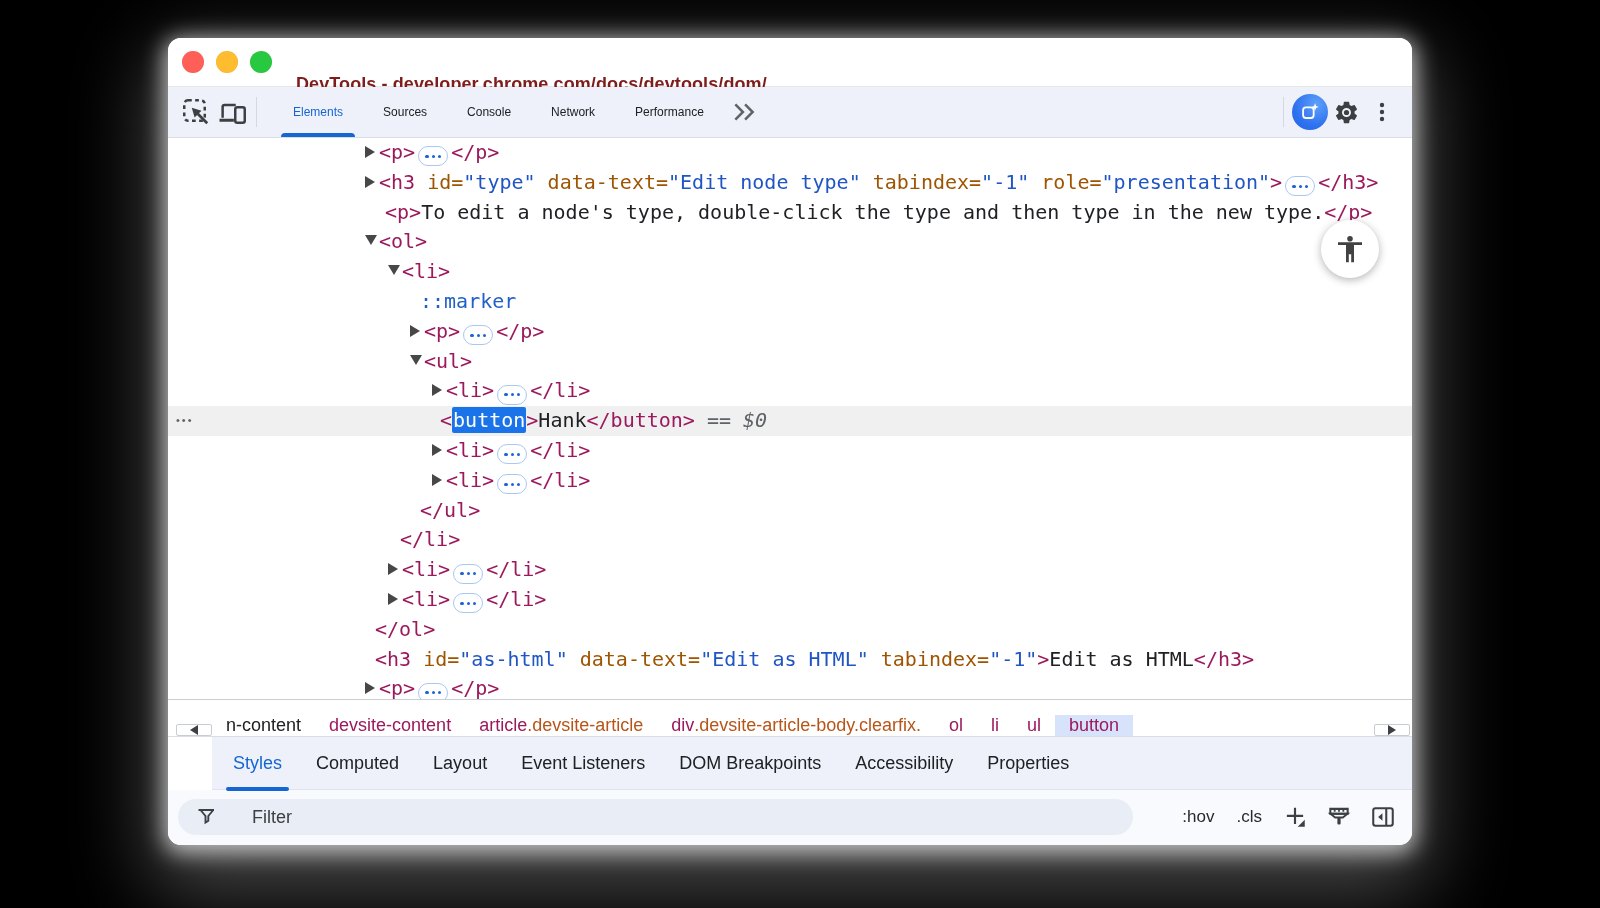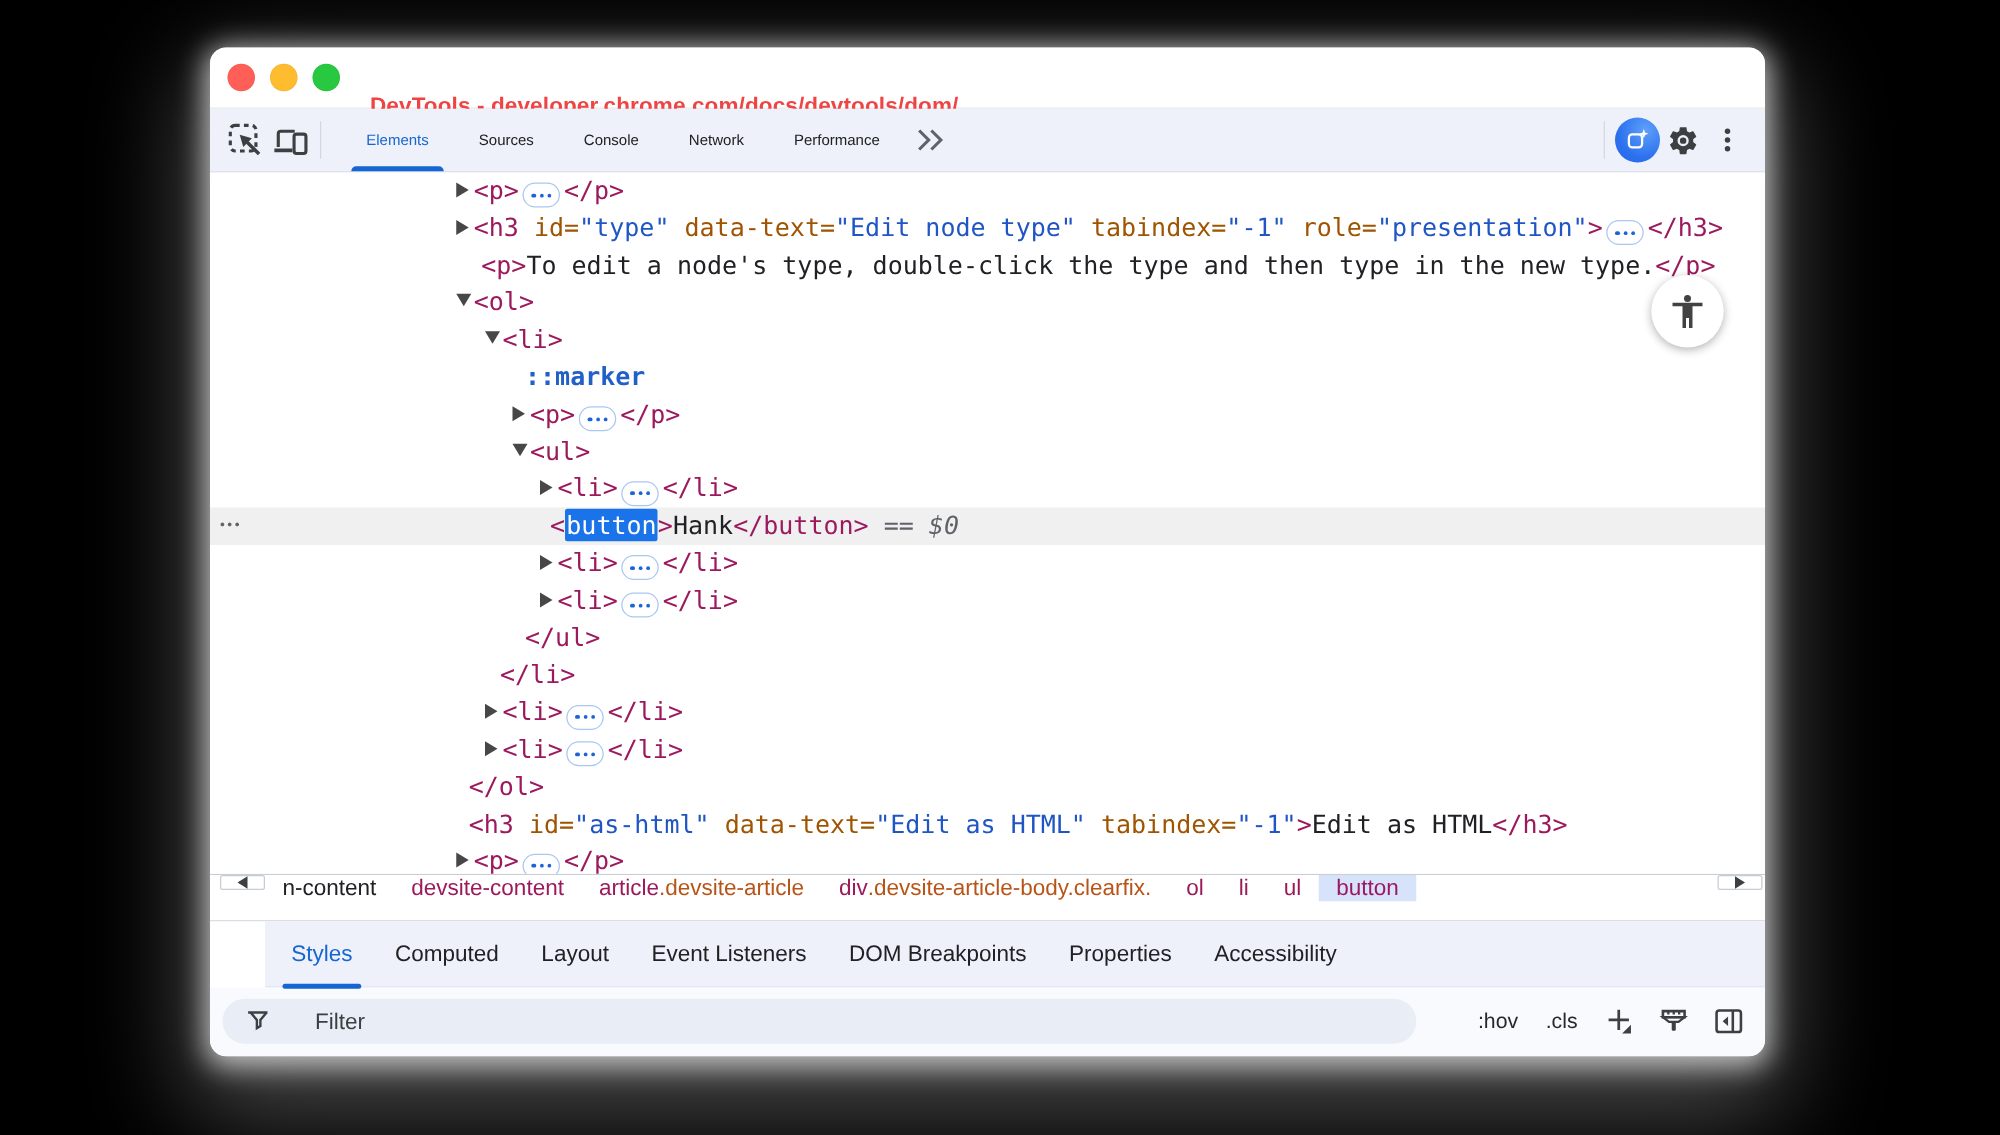--- a/index.html
+++ b/index.html
@@ -7,21 +7,21 @@
          font-family:"Liberation Sans",sans-serif;}
   .window{position:absolute;left:168px;top:38px;width:1244px;height:807px;background:#fff;
           border-radius:13px;overflow:hidden;display:flex;flex-direction:column;
           box-shadow:0 4px 22px 4px rgba(205,205,205,.9), 0 30px 80px 18px rgba(120,120,120,.6);}
   
   .titlebar{height:48px;flex:0 0 auto;background:#fff;display:flex;align-items:center;
             padding-left:14px;border-bottom:1px solid #e7e7e7;}
   .lights{display:flex;gap:12px;align-items:center;}
   .light{width:22px;height:22px;border-radius:50%;box-shadow:inset 0 0 1px rgba(0,0,0,.15);}
   .light.red{background:#ff5f57;} .light.yellow{background:#febc2e;} .light.green{background:#28c840;}
-  .win-title{margin-left:24px;font-size:18px;font-weight:700;color:#ef4444;letter-spacing:.1px;margin-top:44px;}
+  .win-title{margin-left:24px;font-size:18px;font-weight:700;color:#7f1d1d;letter-spacing:.1px;margin-top:44px;}
   
   .toolbar{height:50px;flex:0 0 auto;background:#eef1f9;display:flex;align-items:center;
            padding:0 12px 0 10px;border-bottom:1px solid #d9dde6;}
   .tb-icon{width:36px;height:36px;display:flex;align-items:center;justify-content:center;flex:0 0 auto;}
   .tb-divider{width:1px;height:30px;background:#d3d8e3;margin:0 8px 0 6px;flex:0 0 auto;}
   .main-tabs{display:flex;height:50px;margin-left:8px;}
   .tab{position:relative;height:50px;line-height:50px;padding:0 20px;font-size:12px;color:#202124;cursor:default;}
   .tab.active{color:#1566d2;}
   .tab .underline{position:absolute;left:8px;right:8px;bottom:0;height:4px;border-radius:4px 4px 0 0;background:#1566d2;}
   .chevron-more{margin-left:2px;}
@@ -33,32 +33,32 @@
   .tree{position:relative;flex:0 0 auto;height:561px;background:#fff;overflow:hidden;
         font-family:"DejaVu Sans Mono",monospace;font-size:20px;color:#202124;}
   .tree-row{height:29.8px;line-height:29.8px;white-space:pre;position:relative;}
   .tree-row.sel{background:#f0f0f1;}
   .row-dots{position:absolute;left:8px;top:0;font-size:11px;letter-spacing:2px;color:#5f6368;
             font-family:"Liberation Sans",sans-serif;}
   .arrow{display:inline-block;width:0;height:0;vertical-align:1px;}
   .arrow.right{border-left:10px solid #474747;border-top:6px solid transparent;border-bottom:6px solid transparent;margin-right:4px;}
   .arrow.down{border-top:10px solid #474747;border-left:6px solid transparent;border-right:6px solid transparent;margin-right:2px;vertical-align:3px;}
   .tk-t{color:#9b195c;} .tk-a{color:#9e5400;} .tk-v{color:#1f55c4;} .tk-x{color:#202124;}
-  .tk-m{color:#2160c8;font-weight:bold;} .tk-g{color:#5f6368;} .tk-dol{color:#5f6368;font-style:italic;}
+  .tk-m{color:#2160c8;} .tk-g{color:#5f6368;} .tk-dol{color:#5f6368;font-style:italic;}
   .tk-hl{background:#1a73e8;color:#fff;border-radius:2px;padding:1px 1px;}
   .pill{display:inline-flex;align-items:center;justify-content:center;gap:3px;width:28px;height:18px;
         border:1.5px solid #a9c7f1;border-radius:10px;background:#fff;vertical-align:1px;margin:0 3px;}
   .pill i{width:3.2px;height:3.2px;border-radius:50%;background:#1b63d8;}
   .a11y-float{position:absolute;left:1153px;top:82px;width:58px;height:58px;border-radius:50%;
               background:#fff;box-shadow:0 2px 8px rgba(0,0,0,.3);display:flex;align-items:center;
               justify-content:center;z-index:5;}
   
   
   .crumbs{height:36px;flex:0 0 auto;background:#fff;border-top:1px solid #c9cdd4;border-bottom:1px solid #d9dde6;
-          display:flex;align-items:flex-start;overflow:hidden;}
+          display:flex;align-items:flex-end;overflow:hidden;}
   .crumb-nav{width:34px;flex:0 0 auto;display:flex;align-items:center;justify-content:center;
              background:#fff;border:1px solid #c8ccd4;}
   .crumb-nav.left{margin-left:8px;border-radius:2px;}
   .crumb-nav.right{margin-left:auto;margin-right:2px;border-radius:2px;}
   .tri-left{width:0;height:0;border-right:8px solid #3c4043;border-top:5px solid transparent;border-bottom:5px solid transparent;}
   .tri-right{width:0;height:0;border-left:8px solid #3c4043;border-top:5px solid transparent;border-bottom:5px solid transparent;}
   .crumb{display:flex;align-items:center;padding:0 14px;font-size:18px;white-space:nowrap;}
   .crumb.sel{background:#d7e3fa;}
   .cp-plain{color:#202124;} .cp-tag{color:#9b195c;} .cp-cls{color:#b85417;}
   
@@ -209,22 +209,22 @@
           <span class="tri-right"></span>
         </div>
     </div>
 
     <div class="side-tabs" id="side-tabs">
         <div class="side-tab active"><span>Styles</span><i class="underline"></i></div>
         <div class="side-tab"><span>Computed</span></div>
         <div class="side-tab"><span>Layout</span></div>
         <div class="side-tab"><span>Event Listeners</span></div>
         <div class="side-tab"><span>DOM Breakpoints</span></div>
+        <div class="side-tab"><span>Accessibility</span></div>
         <div class="side-tab"><span>Properties</span></div>
-        <div class="side-tab"><span>Accessibility</span></div>
       </div>
 
     <div class="filterbar">
       <div class="filter-pill">
         <span class="fb-icon">
           <svg width="24" height="24" viewBox="0 0 24 24" fill="none">
             <path d="M3.5 5h15.5 M5.5 5l5 6v6.5l2.8-1.7V11l5-6" stroke="#3c4043" stroke-width="1.9"></path>
           </svg>
         </span>
         <input class="filter-input" type="text" placeholder="Filter" style="">

